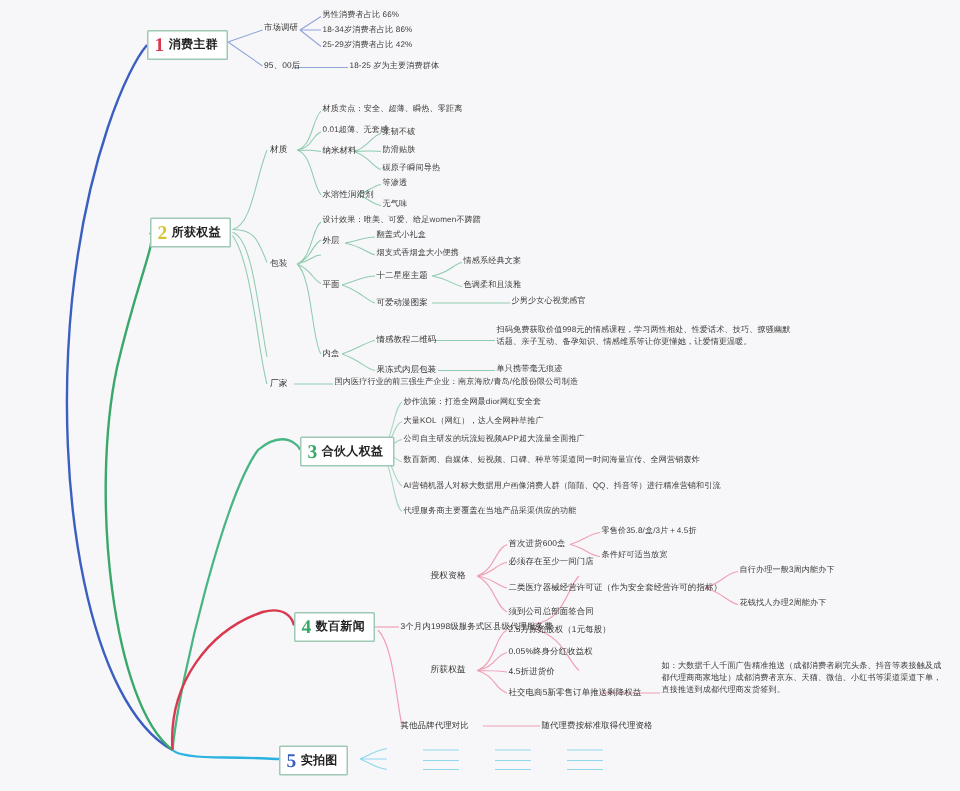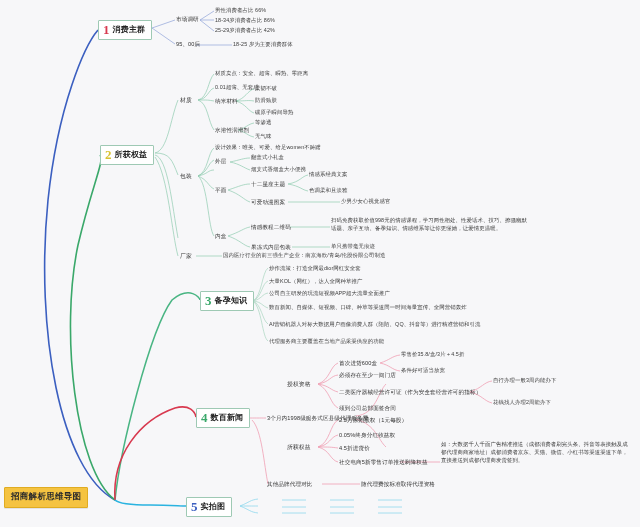--- a/index.html
+++ b/index.html
@@ -115,21 +115,20 @@
     <path d="M470,392 C482,388 484,382 492,381 M470,392 C482,395 484,401 492,403" fill="none" stroke="#f0a0b4" stroke-width=".8"></path>
     <path d="M318,447 C330,443 330,424 338,420 M318,447 C330,445 330,437 338,435 M318,447 C330,447 330,447 338,448 M318,447 C330,450 330,460 338,462" fill="none" stroke="#f0a0b4" stroke-width=".8"></path>
     <path d="M400,462 L440,462" fill="none" stroke="#f0a0b4" stroke-width=".8"></path>
 
     <path d="M240,506 C250,502 250,500 258,499 M240,506 C250,506 250,506 258,506 M240,506 C250,510 250,512 258,513" fill="none" stroke="#8fd8ee" stroke-width=".8"></path>
     <path d="M282,500 L306,500 M282,507 L306,507 M282,513 L306,513" fill="none" stroke="#8fd8ee" stroke-width=".8"></path>
     <path d="M330,500 L354,500 M330,507 L354,507 M330,513 L354,513" fill="none" stroke="#8fd8ee" stroke-width=".8"></path>
     <path d="M378,500 L402,500 M378,507 L402,507 M378,513 L402,513" fill="none" stroke="#8fd8ee" stroke-width=".8"></path>
   </svg>
 
-  <div class="root-node" style="left:4px;top:487px;">招商解析思维导图</div>
 
   <div class="main-node" style="left:98px;top:20px;">
     <span class="num" style="color:#d8394f;">1</span>
     <span class="lbl">消费主群</span>
   </div>
   <div class="node mid" style="left:176px;top:15px;">市场调研</div>
   <div class="node" style="left:215px;top:7px;">男性消费者占比 66%</div>
   <div class="node" style="left:215px;top:17px;">18-34岁消费者占比 86%</div>
   <div class="node" style="left:215px;top:27px;">25-29岁消费者占比 42%</div>
   <div class="node mid" style="left:176px;top:40px;">95、00后</div>
@@ -166,21 +165,21 @@
   <div class="node mid" style="left:251px;top:223px;">情感教程二维码</div>
   <div class="node wrap" style="left:331px;top:216px;width:200px;">扫码免费获取价值998元的情感课程，学习两性相处、性爱话术、技巧、撩骚幽默话题、亲子互动、备孕知识、情感维系等让你更懂她，让爱情更温暖。</div>
   <div class="node mid" style="left:251px;top:243px;">果冻式内层包装</div>
   <div class="node" style="left:331px;top:243px;">单只携带毫无痕迹</div>
 
   <div class="node branch" style="left:180px;top:252px;">厂家</div>
   <div class="node" style="left:223px;top:252px;">国内医疗行业的前三强生产企业：南京海欣/青岛/伦股份限公司制造</div>
 
   <div class="main-node" style="left:200px;top:291px;">
     <span class="num" style="color:#3aa86a;">3</span>
-    <span class="lbl">备孕知识</span>
+    <span class="lbl">合伙人权益</span>
   </div>
   <div class="node" style="left:269px;top:265px;">炒作流策：打造全网最dior网红安全套</div>
   <div class="node" style="left:269px;top:278px;">大量KOL（网红），达人全网种草推广</div>
   <div class="node" style="left:269px;top:290px;">公司自主研发的玩流短视频APP超大流量全面推广</div>
   <div class="node wrap" style="left:269px;top:303px;width:265px;">数百新闻、自媒体、短视频、口碑、种草等渠道同一时间海量宣传、全网营销轰炸</div>
   <div class="node wrap" style="left:269px;top:320px;width:265px;">AI营销机器人对标大数据用户画像消费人群（陌陌、QQ、抖音等）进行精准营销和引流</div>
   <div class="node" style="left:269px;top:338px;">代理服务商主要覆盖在当地产品采渠供应的功能</div>
 
   <div class="main-node" style="left:196px;top:408px;">
     <span class="num" style="color:#3aa86a;">4</span>

